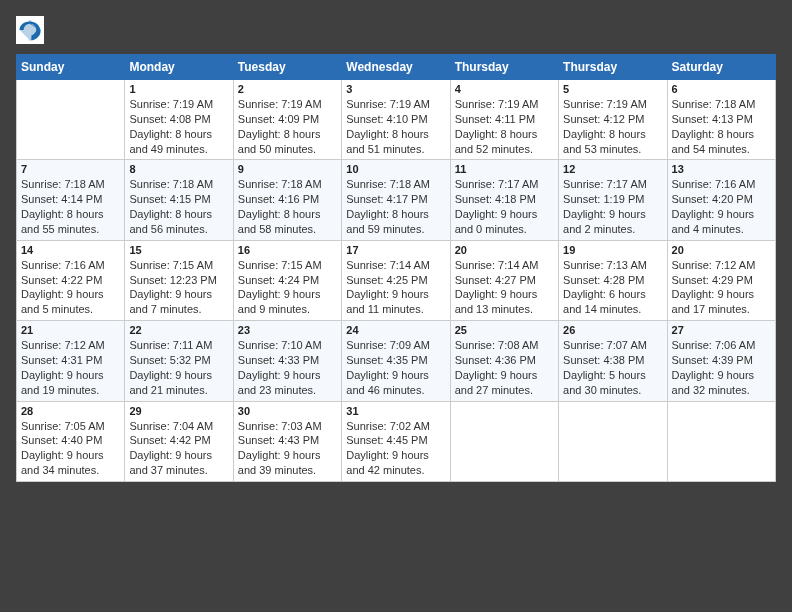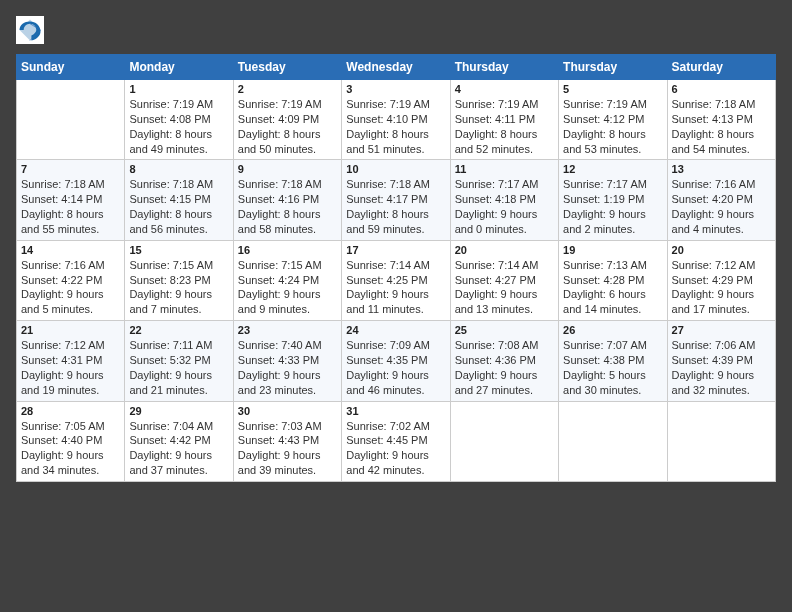--- a/index.html
+++ b/index.html
@@ -253,21 +253,21 @@
           <div class="day-info">
             <span>Sunrise: 7:16 AM</span><br>
             <span>Sunset: 4:22 PM</span><br>
             <span>Daylight: 9 hours and 5 minutes.</span>
           </div>
         </td>
           <td>
           <span class="day-num">15</span>
           <div class="day-info">
             <span>Sunrise: 7:15 AM</span><br>
-            <span>Sunset: 8:23 PM</span><br>
+            <span>Sunset: 12:23 PM</span><br>
             <span>Daylight: 9 hours and 7 minutes.</span>
           </div>
         </td>
           <td>
           <span class="day-num">16</span>
           <div class="day-info">
             <span>Sunrise: 7:15 AM</span><br>
             <span>Sunset: 4:24 PM</span><br>
             <span>Daylight: 9 hours and 9 minutes.</span>
           </div>
@@ -318,21 +318,21 @@
           <span class="day-num">22</span>
           <div class="day-info">
             <span>Sunrise: 7:11 AM</span><br>
             <span>Sunset: 5:32 PM</span><br>
             <span>Daylight: 9 hours and 21 minutes.</span>
           </div>
         </td>
           <td>
           <span class="day-num">23</span>
           <div class="day-info">
-            <span>Sunrise: 7:40 AM</span><br>
+            <span>Sunrise: 7:10 AM</span><br>
             <span>Sunset: 4:33 PM</span><br>
             <span>Daylight: 9 hours and 23 minutes.</span>
           </div>
         </td>
           <td>
           <span class="day-num">24</span>
           <div class="day-info">
             <span>Sunrise: 7:09 AM</span><br>
             <span>Sunset: 4:35 PM</span><br>
             <span>Daylight: 9 hours and 46 minutes.</span>

